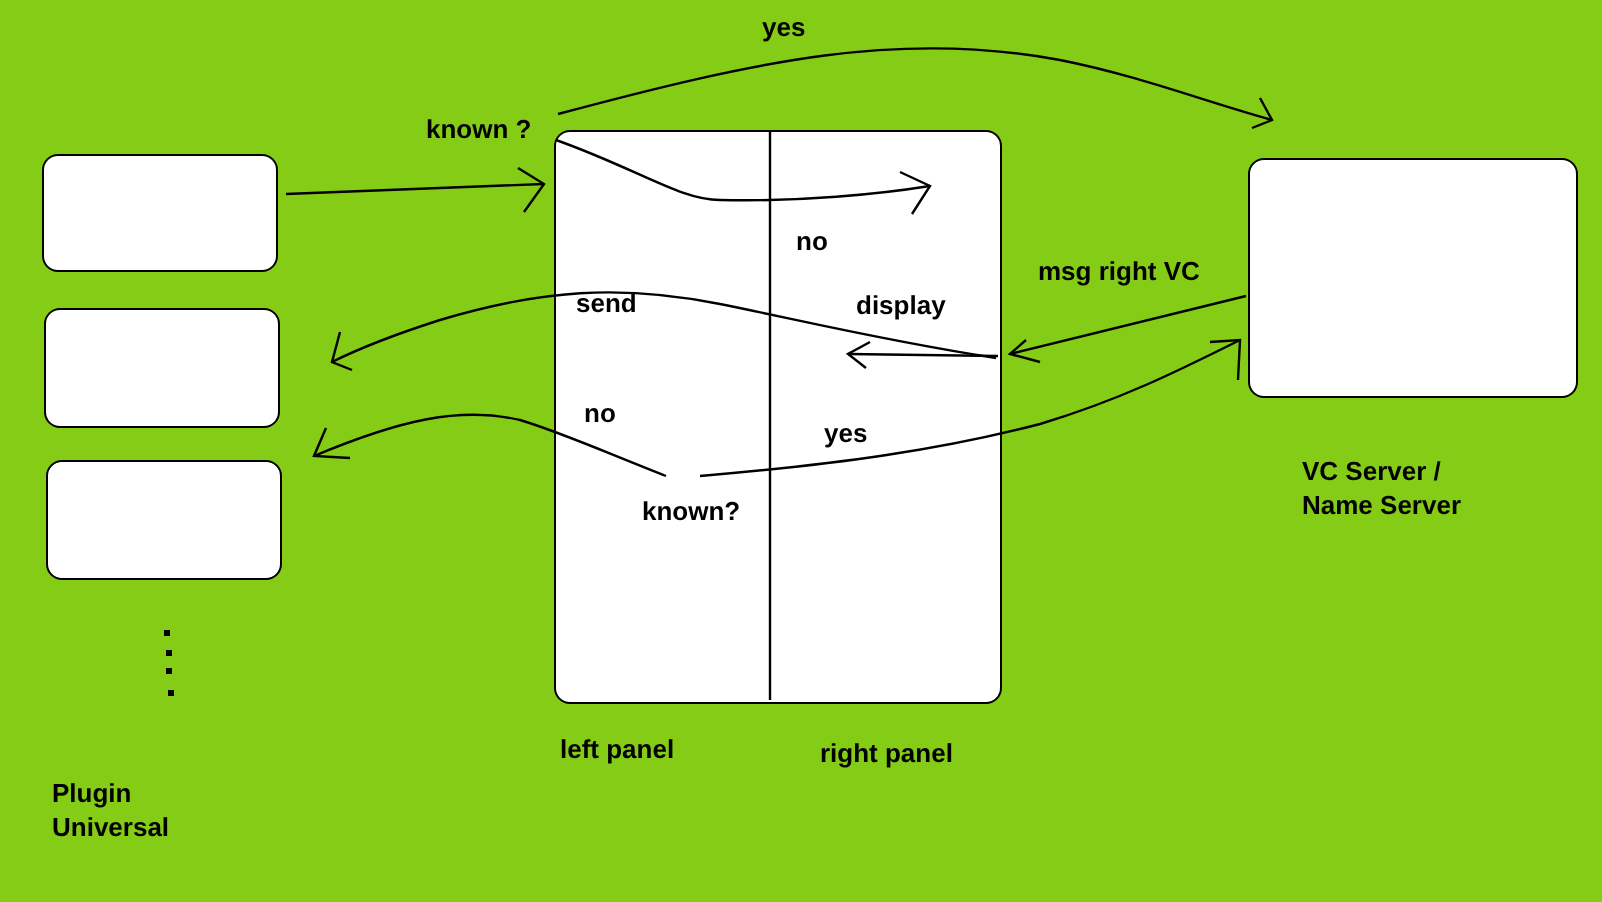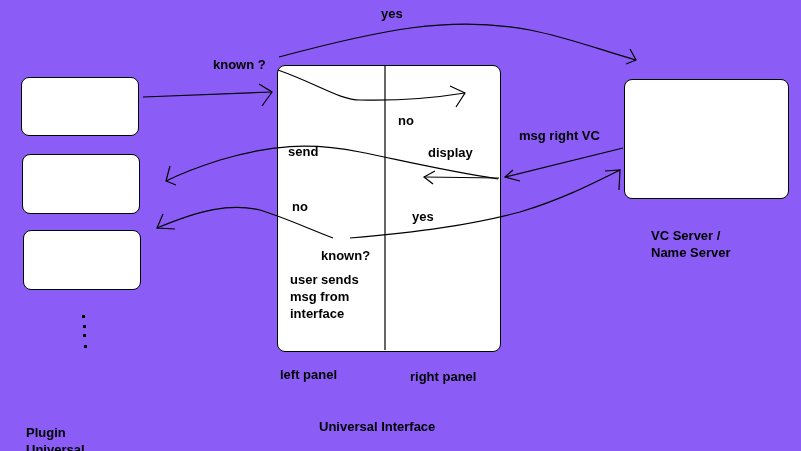--- a/index.html
+++ b/index.html
@@ -1,16 +1,16 @@
 <!DOCTYPE html>
 <html><head>
   <meta charset="utf-8">
   <style>
     html, body { margin: 0; padding: 0; background: #ffffff; }
-    #stage { position: relative; width: 801px; height: 451px; overflow: hidden; background: #8b5cf6; }
+    #stage { position: relative; width: 801px; height: 451px; overflow: hidden; background: #84cc16; }
     svg { position: absolute; left: 0; top: 0; }
     .lbl { position: absolute; font-family: "Liberation Sans", sans-serif; font-weight: bold; font-size: 13px; color: #000; line-height: 17px; white-space: pre; }
     .box { position: absolute; border: 1px solid #000; border-radius: 8px; background: #fff; }
     .ln { fill: none; stroke: #000; stroke-width: 1.2; }
   </style>
 </head>
 <body>
 
 <div id="stage">
 
@@ -61,32 +61,26 @@
   <div class="lbl" style="left:381px;top:5px;">yes</div>
   <div class="lbl" style="left:213px;top:56px;">known ?</div>
   <div class="lbl" style="left:398px;top:112px;">no</div>
   <div class="lbl" style="left:288px;top:143px;">send</div>
   <div class="lbl" style="left:428px;top:144px;">display</div>
   <div class="lbl" style="left:519px;top:127px;">msg right VC</div>
   <div class="lbl" style="left:292px;top:198px;">no</div>
   <div class="lbl" style="left:412px;top:208px;">yes</div>
   <div class="lbl" style="left:321px;top:247px;">known?</div>
 
-  <div style="position:absolute;left:290px;top:271px;">
-    <div class="lbl" style="position:relative;">user sends</div>
-    <div class="lbl" style="position:relative;">msg from</div>
-    <div class="lbl" style="position:relative;">interface</div>
-  </div>
 
   <div class="lbl" style="left:280px;top:366px;">left panel</div>
   <div class="lbl" style="left:410px;top:368px;">right panel</div>
-  <div class="lbl" style="left:319px;top:418px;">Universal Interface</div>
 
   <div style="position:absolute;left:26px;top:388px;">
-    <div class="lbl" style="position:relative;margin-top:36px;">Plugin</div>
+    <div class="lbl" style="position:relative;">Plugin</div>
     <div class="lbl" style="position:relative;">Universal</div>
   </div>
 
   <div style="position:absolute;left:651px;top:227px;">
     <div class="lbl" style="position:relative;">VC Server /</div>
     <div class="lbl" style="position:relative;">Name Server</div>
   </div>
 </div>
 
 </body></html>

